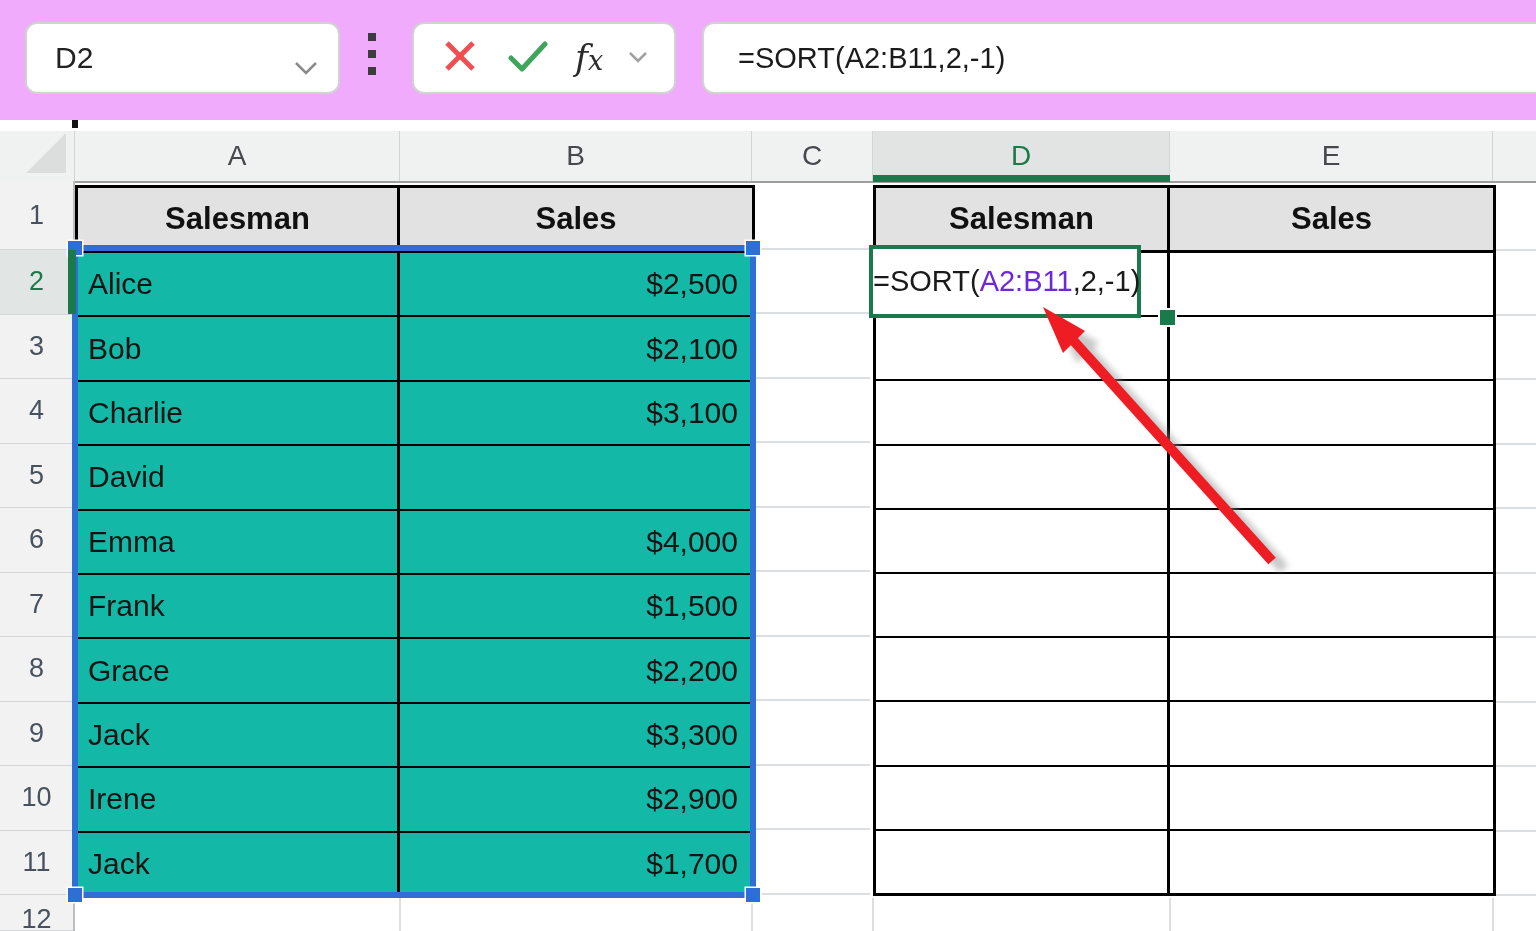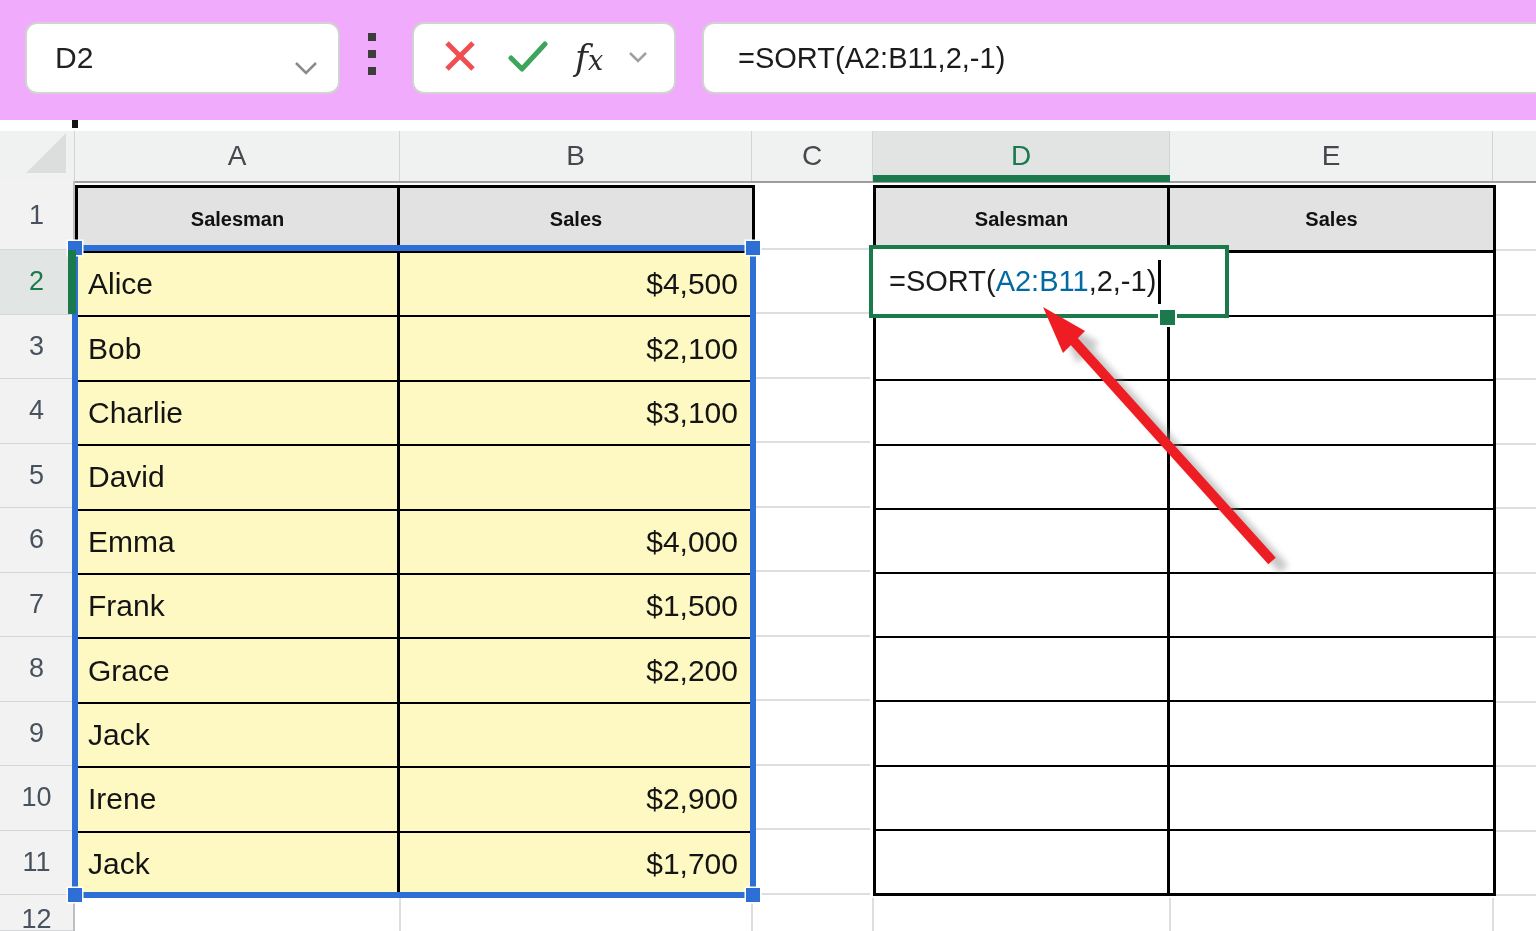--- a/index.html
+++ b/index.html
@@ -35,48 +35,48 @@
   .rowcell.r12{height:36px;overflow:hidden;align-items:flex-start;padding-top:9px;}
   .rowcell.active{background:#e1e5e3;color:#1a7a4c;}
   .rowbar{position:absolute;left:68px;top:250px;width:8px;height:64px;background:#1a7a4c;}
   .tick{position:absolute;left:72px;top:120px;width:6px;height:8px;background:#141414;}
   
   .xltable{position:absolute;border:3px solid #000;box-sizing:border-box;display:flex;flex-direction:column;}
   .lt{left:75px;top:185px;width:680px;height:713px;}
   .rt{left:873px;top:185px;width:623px;height:711px;}
   .xlhdr{display:flex;height:65px;border-bottom:3px solid #000;box-sizing:border-box;flex:none;}
   .xlhdr .hc{background:#e2e2e2;display:flex;align-items:center;justify-content:center;
-             font-weight:bold;font-size:20px;color:#111;box-sizing:border-box;}
+             font-weight:bold;font-size:31px;color:#111;box-sizing:border-box;}
   .xlrow{display:flex;border-bottom:2.5px solid #000;box-sizing:border-box;flex:1 1 auto;}
   .xlrow:last-child{border-bottom:none;text-align:right;}
   .lt .ca{width:322px;border-right:3px solid #000;box-sizing:border-box;}
   .lt .cb{flex:1;}
   .rt .ca{width:294px;border-right:3px solid #000;box-sizing:border-box;}
   .rt .cb{flex:1;}
-  .lt .xlrow{background:#fef9c3;font-size:30px;color:#141414;}
+  .lt .xlrow{background:#14b8a6;font-size:30px;color:#141414;}
   .lt .xlrow .ca{display:flex;align-items:center;padding-left:10px;}
   .lt .xlrow .cb{display:flex;align-items:center;justify-content:flex-end;padding-right:14px;}
   .rt .xlrow{background:#fff;}
   
   .cstrip{position:absolute;left:755px;top:250px;width:115px;height:646px;
           background:repeating-linear-gradient(to bottom,transparent 0 62.5px,#dcdfe2 62.5px 64.5px);}
   .cstrip-top{position:absolute;left:755px;top:248px;width:115px;height:2px;background:#dcdfe2;}
   .fstrip{position:absolute;left:1496px;top:187px;width:40px;height:712px;
           background:repeating-linear-gradient(to bottom,transparent 0 62.5px,#dcdfe2 62.5px 64.5px);}
   .vg{position:absolute;top:898px;width:2px;height:33px;background:#dcdfe2;}
   
   .sel{position:absolute;left:72px;top:245px;width:684px;height:653px;
        border:6px solid #2e6fd6;box-sizing:border-box;pointer-events:none;}
   .handle{position:absolute;width:14px;height:14px;background:#2e6fd6;box-shadow:0 0 0 1.5px #fff;}
   .h-tl{left:-10px;top:-10px;} .h-tr{right:-10px;top:-10px;}
   .h-bl{left:-10px;bottom:-10px;} .h-br{right:-10px;bottom:-10px;}
-  .d2cell{position:absolute;left:869px;top:245px;width:360px;height:73px;background:#fff;
+  .d2cell{position:absolute;left:869px;top:245px;width:272px;height:73px;background:#fff;
           border:4px solid #1a7a4c;box-sizing:border-box;display:flex;align-items:center;
-          padding-left:16px;font-size:29px;color:#1a1a1a;white-space:nowrap;}
-  .refblue{color:#0369a1;}
+          padding-left:0;font-size:29px;color:#1a1a1a;white-space:nowrap;}
+  .refblue{color:#6d28d9;}
   .caret{display:inline-block;width:3px;height:44px;background:#000;margin-left:2px;vertical-align:middle;}
   .fillhandle{position:absolute;left:1160px;top:310px;width:15px;height:15px;background:#1a7a4c;
               box-shadow:0 0 0 2px #fff;}
   .overlay{position:absolute;left:0;top:0;pointer-events:none;}
 </style>
 </head>
 <body>
 
 <div id="stage">
 
@@ -157,21 +157,21 @@
   <div class="vg" style="left:1169px"></div>
   <div class="vg" style="left:1492px"></div>
 
   <div class="xltable lt">
     <div class="xlhdr">
       <div class="hc ca">Salesman</div>
       <div class="hc cb">Sales</div>
     </div>
     <div class="xlrow">
         <div class="ca">Alice</div>
-        <div class="cb">$4,500</div>
+        <div class="cb">$2,500</div>
       </div>
     <div class="xlrow">
         <div class="ca">Bob</div>
         <div class="cb">$2,100</div>
       </div>
     <div class="xlrow">
         <div class="ca">Charlie</div>
         <div class="cb">$3,100</div>
       </div>
     <div class="xlrow">
@@ -184,20 +184,21 @@
     <div class="xlrow">
         <div class="ca">Frank</div>
         <div class="cb">$1,500</div>
       </div>
     <div class="xlrow">
         <div class="ca">Grace</div>
         <div class="cb">$2,200</div>
       </div>
     <div class="xlrow">
         <div class="ca">Jack</div>
+        <div class="cb">$3,300</div>
       </div>
     <div class="xlrow">
         <div class="ca">Irene</div>
         <div class="cb">$2,900</div>
       </div>
     <div class="xlrow">
         <div class="ca">Jack</div>
         <div class="cb">$1,700</div>
       </div>
   </div>

